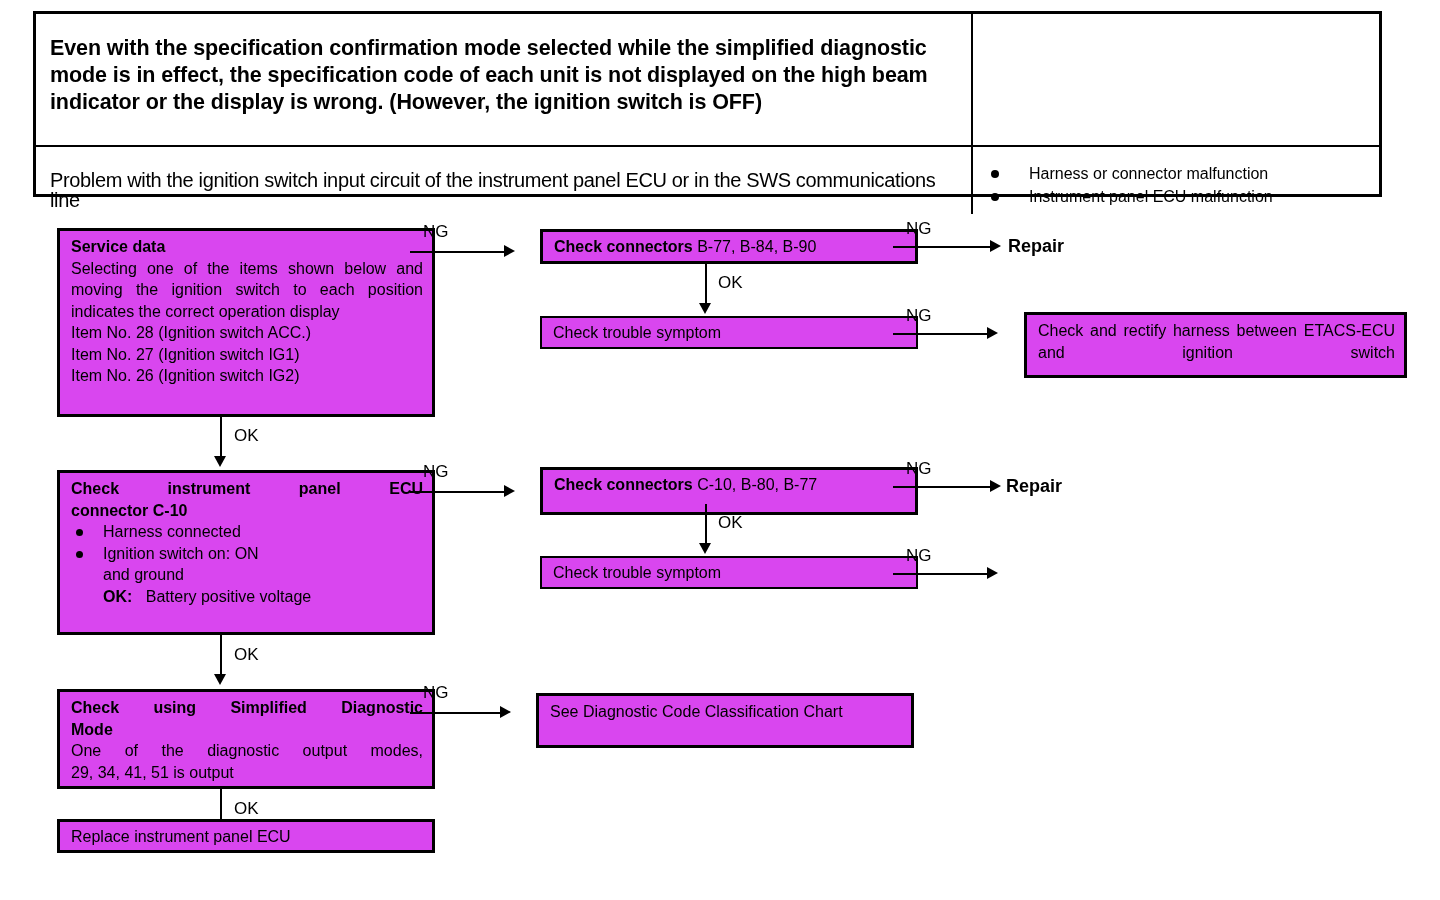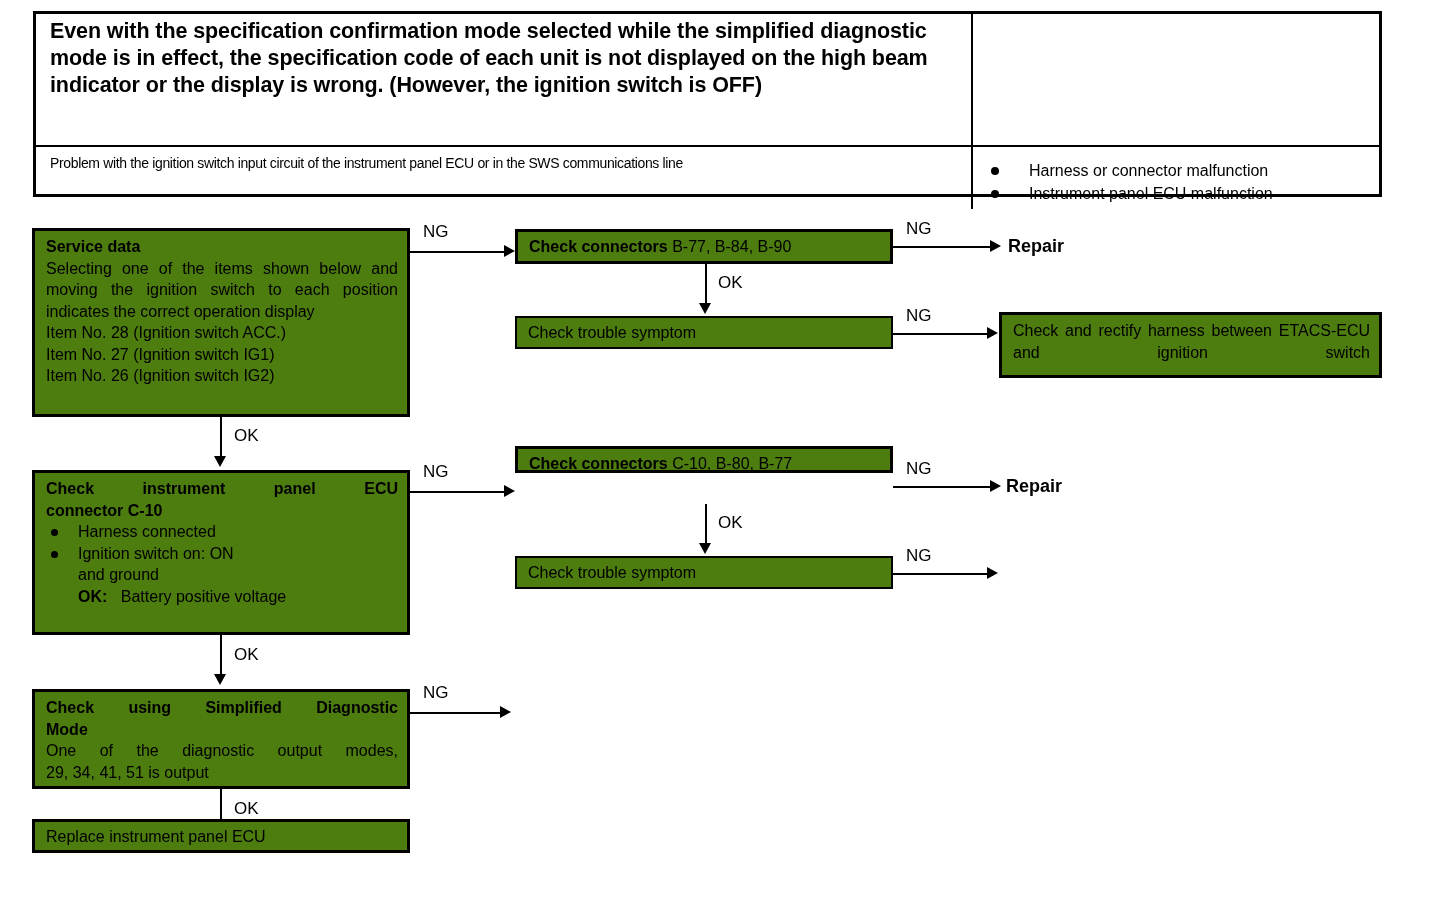--- a/index.html
+++ b/index.html
@@ -36,42 +36,42 @@
     border-bottom: 2px solid #000;
   }
   .sym-row-bot {
     display: flex;
     flex: 1 1 auto;
   }
   .sym-c1 {
     flex: 0 0 937px;
     box-sizing: border-box;
     border-right: 2px solid #000;
-    padding: 4px 14px 4px 14px;
+    padding: 21px 14px 4px 14px;
   }
   .sym-c2 {
     flex: 1 1 auto;
     box-sizing: border-box;
     padding: 12px 14px 4px 18px;
     display: flex;
     align-items: center;
   }
   .sym-title {
     font-weight: bold;
     font-size: 21.5px;
     line-height: 27px;
     letter-spacing: -0.1px;
   }
   .sym-head {
     font-weight: bold;
     font-size: 21.5px;
     line-height: 27px;
   }
   .sym-desc {
-    font-size: 14px;
+    font-size: 20px;
     line-height: 20px;
     letter-spacing: -0.35px;
     padding-top: 2px;
   }
   .cause-list {
     list-style: none;
     margin: 0;
     padding: 0;
     font-size: 16px;
     line-height: 23px;
@@ -89,22 +89,23 @@
     width: 8px;
     height: 8px;
     background: #000;
     border-radius: 50%;
   }
 
   
   .box {
     position: absolute;
     box-sizing: border-box;
-    background: #4d7c0f;
+    background: #d946ef;
     border: 3px solid #000;
+    margin-left: 25px;
   }
   .box.thin { border-width: 2px; }
   .box-inner {
     padding: 5px 9px 5px 11px;
     font-size: 16px;
     line-height: 21.5px;
   }
   .b { font-weight: bold; }
   .just {
     text-align: justify;
@@ -258,21 +259,21 @@
         <span class="b">OK:</span>
         <span style="padding-left:9px;">Battery positive voltage</span>
       </div>
     </div>
   </div>
 
   <div class="hline" style="left:410px; top:491px; width:96px;"></div>
   <div class="arrow-r" style="left:504px; top:485px;"></div>
   <div class="lbl" style="left:423px; top:462px;">NG</div>
 
-  <div class="box" style="left:515px; top:446px; width:378px; height:27px;">
+  <div class="box" style="left:515px; top:467px; width:378px; height:48px;">
     <div class="box-inner" style="padding-top:4px;">
       <span class="b">Check connectors</span><span> C-10, B-80, B-77</span>
     </div>
   </div>
 
   <div class="hline" style="left:893px; top:486px; width:104px;"></div>
   <div class="arrow-r" style="left:990px; top:480px;"></div>
   <div class="lbl" style="left:906px; top:459px;">NG</div>
   <div class="repair" style="left:1006px; top:476px;">Repair</div>
 
@@ -299,20 +300,23 @@
       <div class="b">Mode</div>
       <div class="just">One of the diagnostic output modes,</div>
       <div>29, 34, 41, 51 is output</div>
     </div>
   </div>
 
   <div class="hline" style="left:410px; top:712px; width:92px;"></div>
   <div class="arrow-r" style="left:500px; top:706px;"></div>
   <div class="lbl" style="left:423px; top:683px;">NG</div>
 
+  <div class="box" style="left:511px; top:693px; width:378px; height:55px;">
+    <div class="box-inner just-left">See Diagnostic Code Classification Chart</div>
+  </div>
 
   <div class="vline" style="left:220px; top:789px; height:42px;"></div>
   <div class="arrow-d" style="left:214px; top:828px;"></div>
   <div class="lbl" style="left:234px; top:799px;">OK</div>
 
   <div class="box" style="left:32px; top:819px; width:378px; height:34px;">
     <div class="box-inner" style="padding-top:4px;">Replace instrument panel ECU</div>
   </div>
 
 </div>

